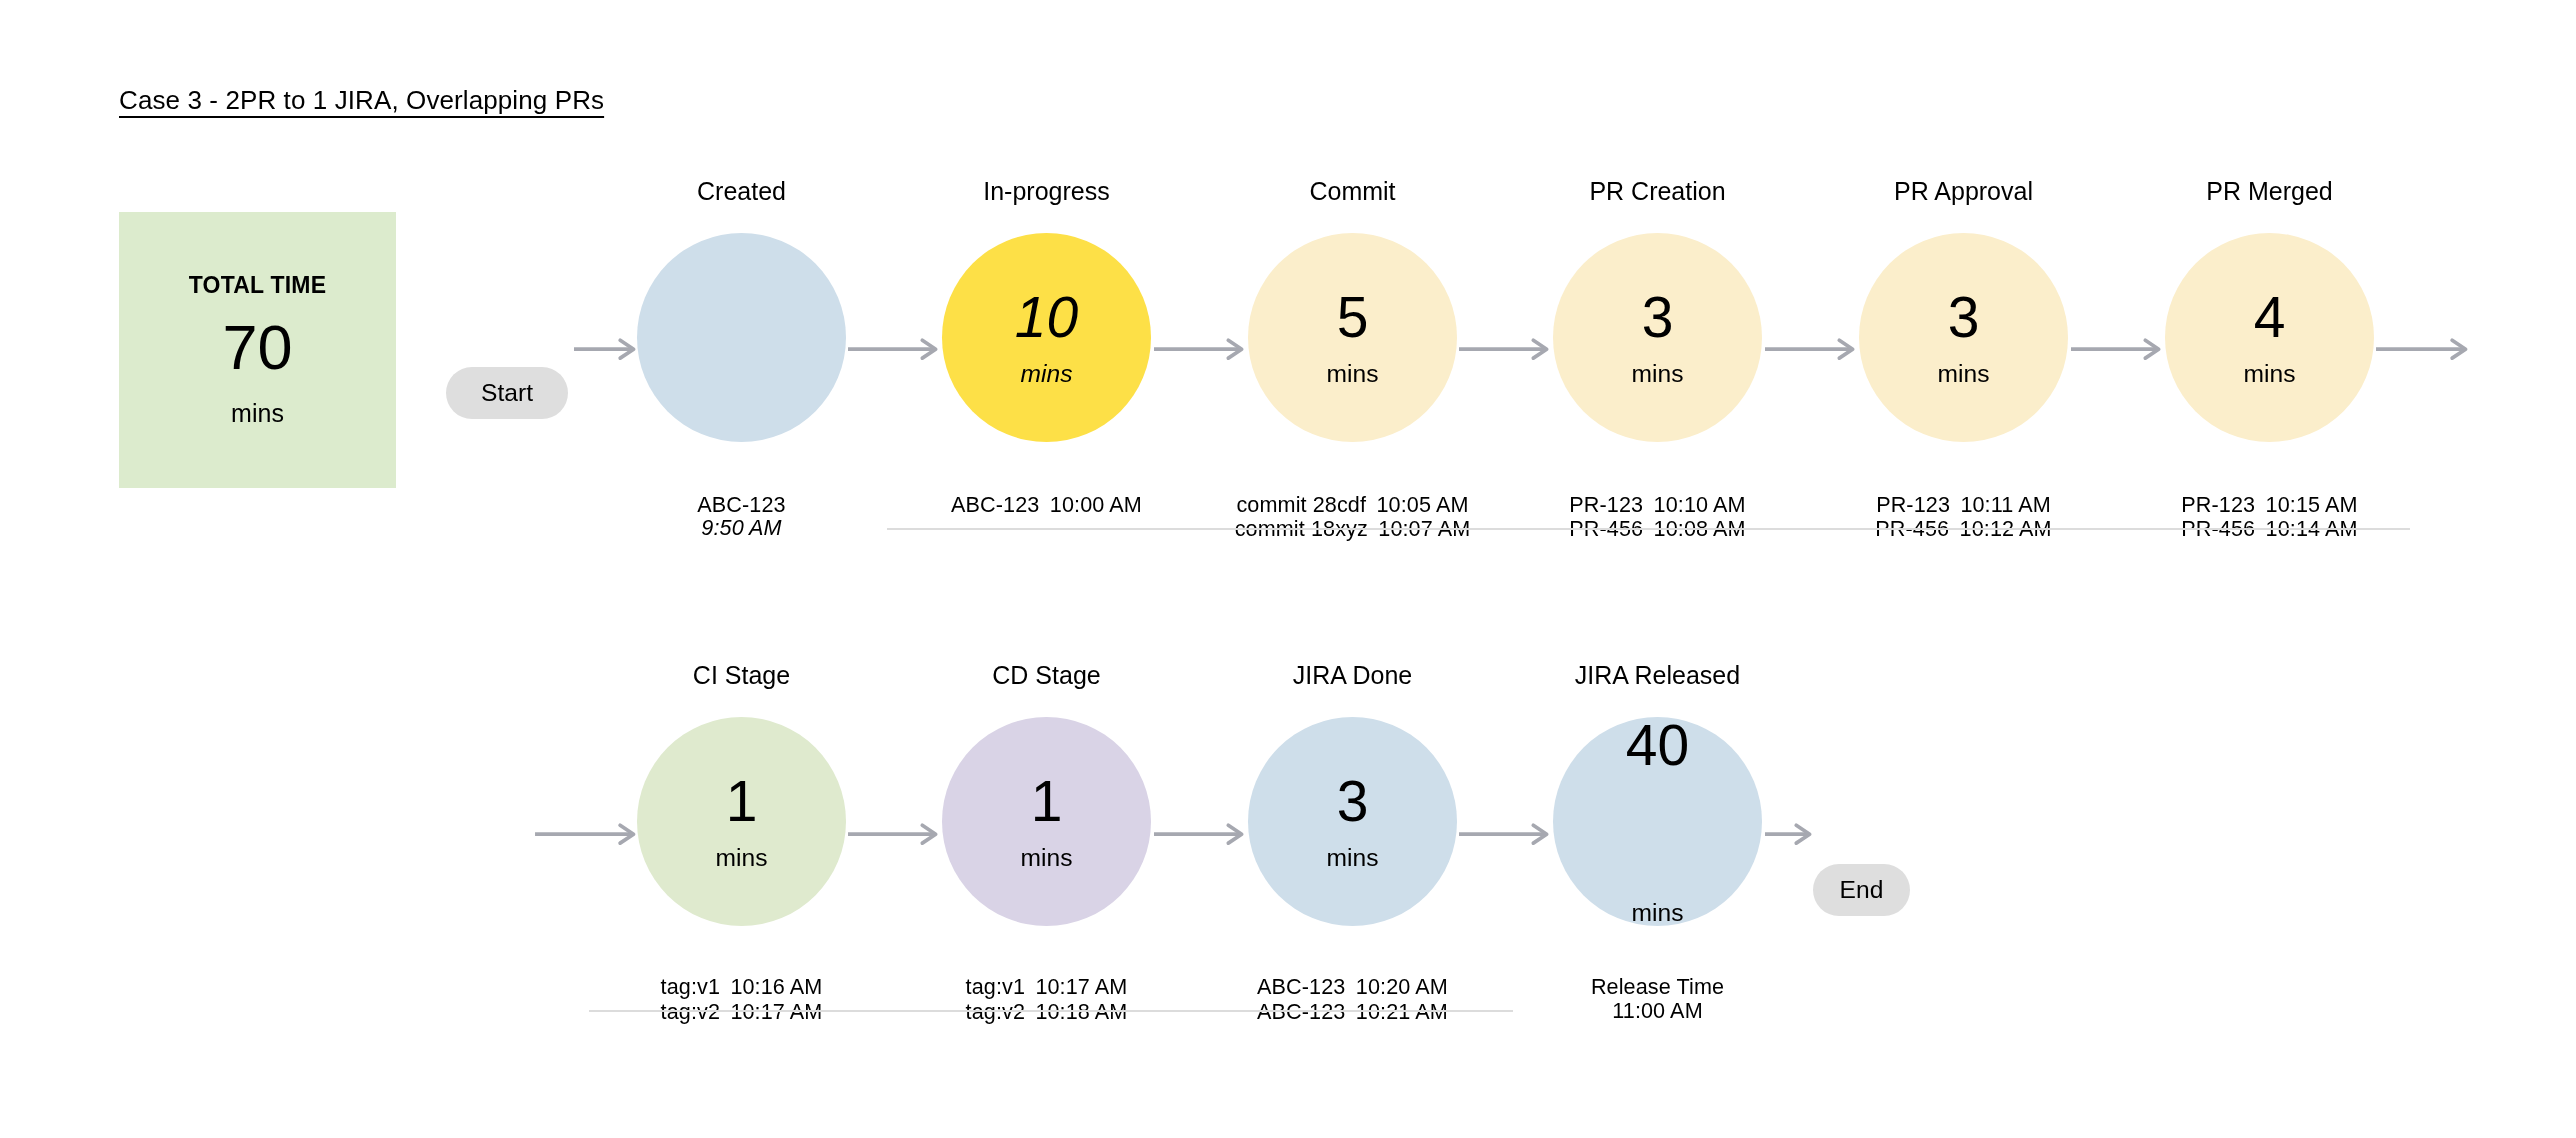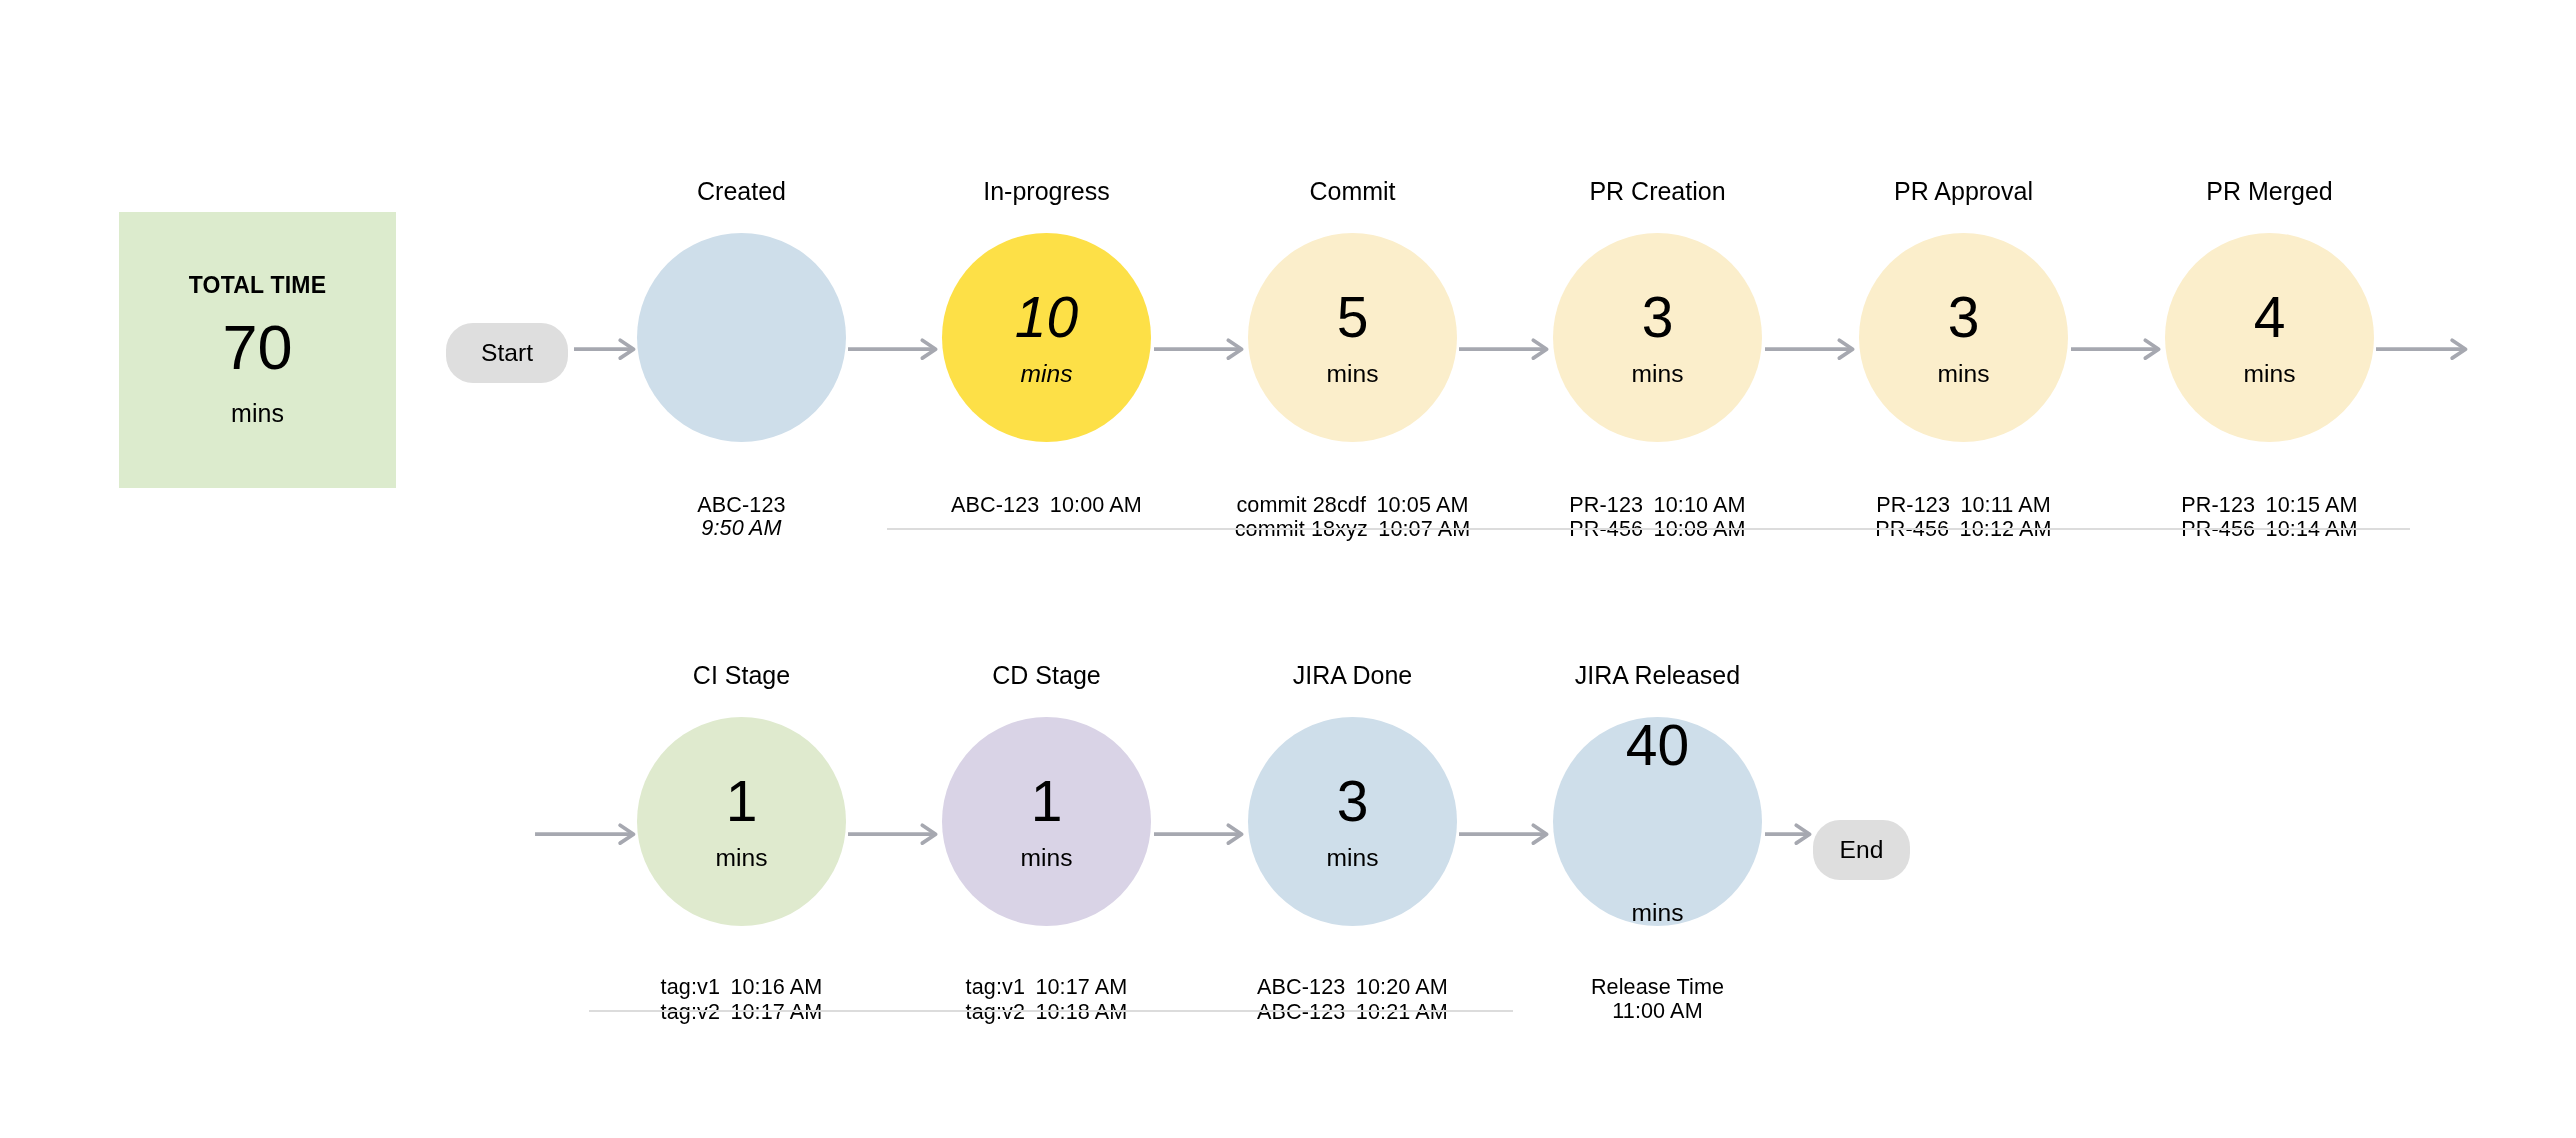--- a/index.html
+++ b/index.html
@@ -56,29 +56,30 @@
   .total-card .tt-unit {
     font-size: 25px;
     font-weight: 400;
     line-height: 1;
     margin-top: 22.4px;
   }
 
   
   .pill {
     position: absolute;
-    height: 60px;
+    height: 52px;
     border-radius: 27px;
     background: #dedede;
     display: flex;
     align-items: center;
     justify-content: center;
     font-size: 24.6px;
     font-weight: 500;
     color: #000;
+    margin-top: 44px;
   }
   .pill.start { left: 446px; top: 323px; width: 122px; }
   .pill.end   { left: 1813px; top: 820px; width: 97px; }
 
   
   .arrow { position: absolute; height: 22.4px; }
   .arrow svg { display: block; overflow: visible; }
 
   
   .stage {
@@ -149,20 +150,21 @@
     position: absolute;
     height: 2.2px;
     background: #dcdcdc;
   }
 </style>
 </head>
 <body>
 
 <div id="stage">
 
+  <div class="title">Case 3 - 2PR to 1 JIRA, Overlapping PRs</div>
 
   <div class="total-card">
     <div class="tt-label">TOTAL TIME</div>
     <div class="tt-value">70</div>
     <div class="tt-unit">mins</div>
   </div>
 
   <div class="pill start">Start</div>
   <div class="pill end">End</div>
 

